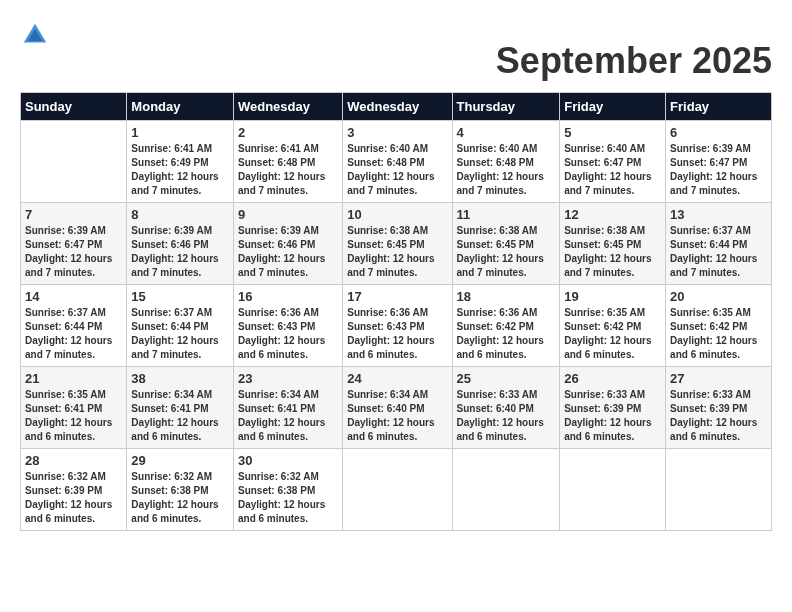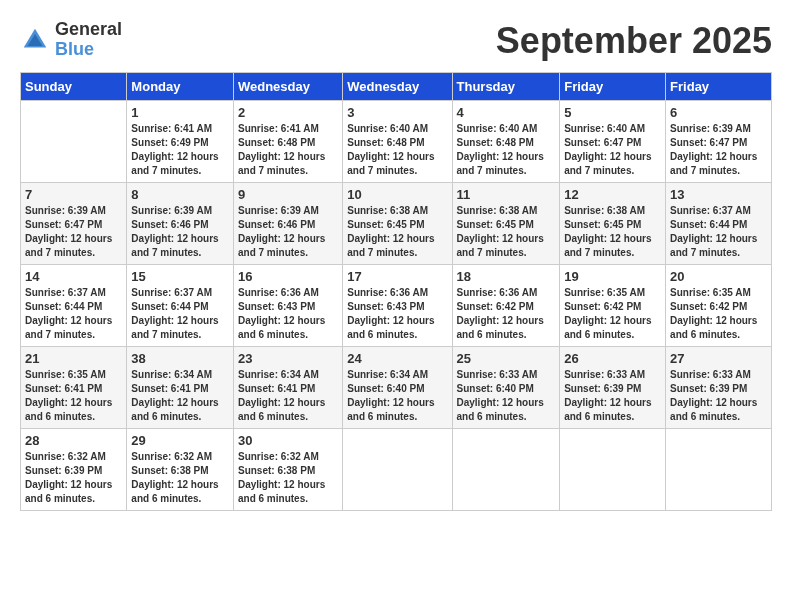--- a/index.html
+++ b/index.html
@@ -35,37 +35,38 @@
       font-weight: bold;
       color: #4a90d9;
     }
     .logo-icon {
       width: 30px;
       height: 30px;
       margin-right: 5px;
     }
     .title-block {
       text-align: right;
+      margin-top: 20px;
     }
     .month-title {
       font-size: 36px;
       font-weight: bold;
       color: #333;
     }
     .location {
       font-size: 16px;
       color: #333;
     }
     table {
       width: 100%;
       border-collapse: collapse;
       font-size: 11px;
     }
     thead tr th {
-      background-color: #1d4ed8;
+      background-color: #0f172a;
       color: #fff;
       padding: 6px 4px;
       text-align: left;
       font-size: 13px;
       font-weight: bold;
       border: 1px solid #ccc;
     }
     tbody tr td {
       border: 1px solid #ccc;
       padding: 4px 4px;
@@ -98,24 +99,20 @@
   </style>
 </head>
 <body>
 
 <div class="header">
   <div class="logo">
     <svg class="logo-icon" viewBox="0 0 40 40" xmlns="http://www.w3.org/2000/svg">
       <polygon points="20,5 35,30 5,30" fill="#4a90d9"></polygon>
       <polygon points="20,12 30,28 10,28" fill="#2a6db5"></polygon>
     </svg>
-    <div class="logo-text">
-      <span class="logo-general">General</span>
-      <span class="logo-blue">Blue</span>
-    </div>
   </div>
   <div class="title-block">
     <div class="month-title">September 2025</div>
   </div>
 </div>
 
 <table>
   <thead>
     <tr>
     <th>Sunday</th>

